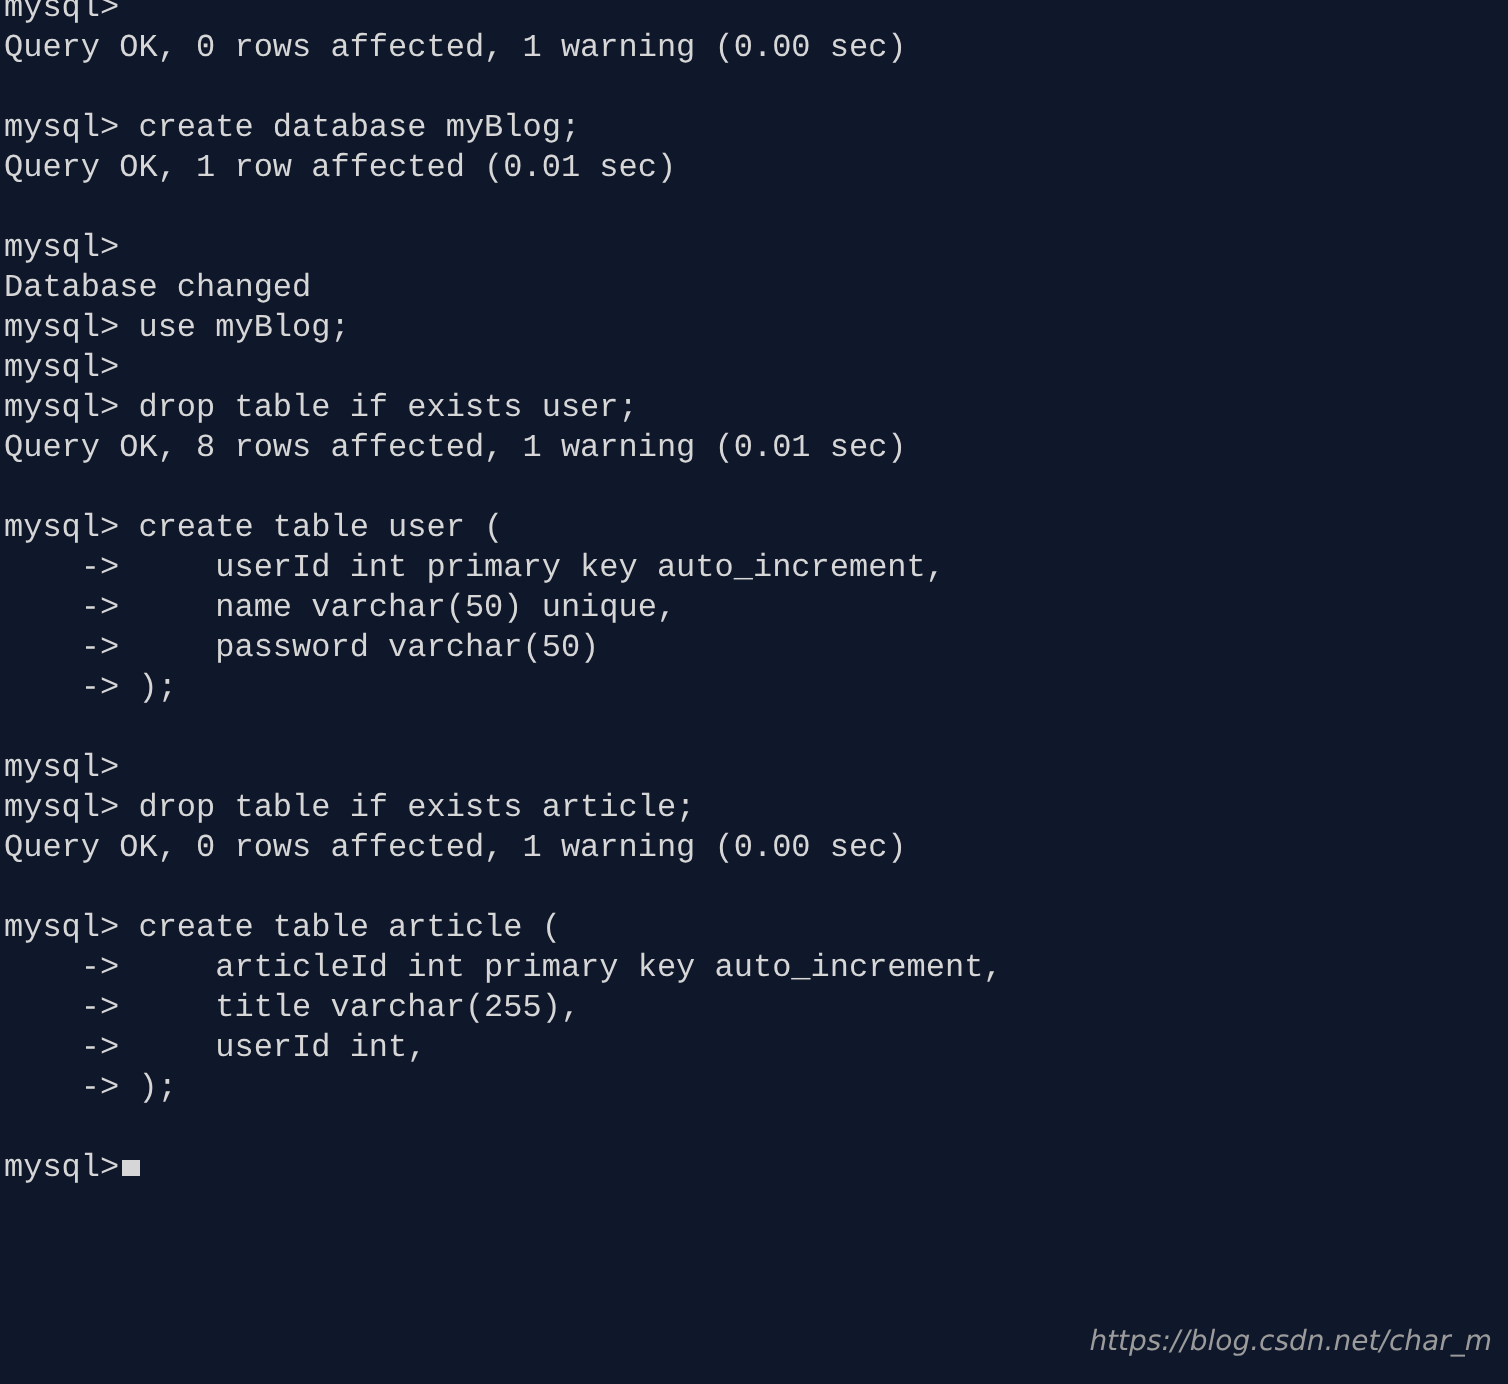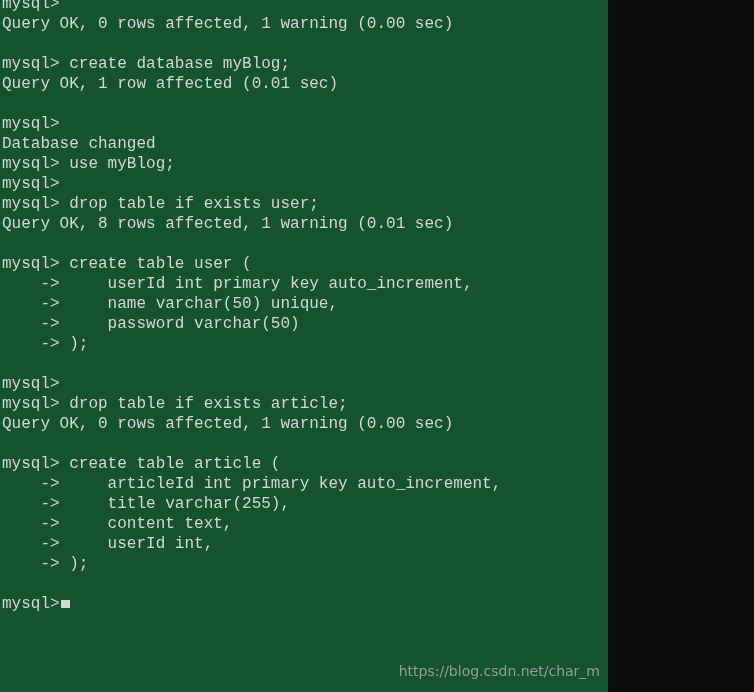--- a/index.html
+++ b/index.html
@@ -2,23 +2,23 @@
 <html><head>
 <meta charset="utf-8">
 <style>
   html, body {
     margin: 0;
     padding: 0;
     background: #0d0d0d;
   }
   #terminal {
     position: relative;
-    width: 608px;
+    width: 754px;
     height: 692px;
-    background: #14532d;
+    background: #0f172a;
     overflow: hidden;
     font-family: "Liberation Mono", "DejaVu Sans Mono", monospace;
     font-size: 16px;
     line-height: 20px;
     color: #d6d6d6;
   }
   #screen {
     position: absolute;
     left: 0;
     top: -6px;
@@ -48,20 +48,21 @@
   }
   #watermark {
     position: absolute;
     right: 8px;
     top: 662px;
     font-family: "DejaVu Sans", "Liberation Sans", sans-serif;
     font-size: 14px;
     line-height: 18px;
     color: #9b9b9b;
     white-space: pre;
+    font-style: italic;
   }
 </style>
 </head>
 <body>
 
 <div id="terminal">
   <div id="screen">
       <div class="line">mysql&gt;</div>
       <div class="line">Query OK, 0 rows affected, 1 warning (0.00 sec)</div>
       <div class="line blank"> </div>
@@ -81,20 +82,19 @@
       <div class="line">    -&gt;     password varchar(50)</div>
       <div class="line">    -&gt; );</div>
       <div class="line blank"> </div>
       <div class="line">mysql&gt;</div>
       <div class="line">mysql&gt; drop table if exists article;</div>
       <div class="line">Query OK, 0 rows affected, 1 warning (0.00 sec)</div>
       <div class="line blank"> </div>
       <div class="line">mysql&gt; create table article (</div>
       <div class="line">    -&gt;     articleId int primary key auto_increment,</div>
       <div class="line">    -&gt;     title varchar(255),</div>
-      <div class="line">    -&gt;     content text,</div>
       <div class="line">    -&gt;     userId int,</div>
       <div class="line">    -&gt; );</div>
       <div class="line blank"> </div>
       <div class="line">mysql&gt;<span class="cursor"></span></div>
     </div>
   <div id="watermark">https://blog.csdn.net/char_m</div>
 </div>
 
 </body></html>

